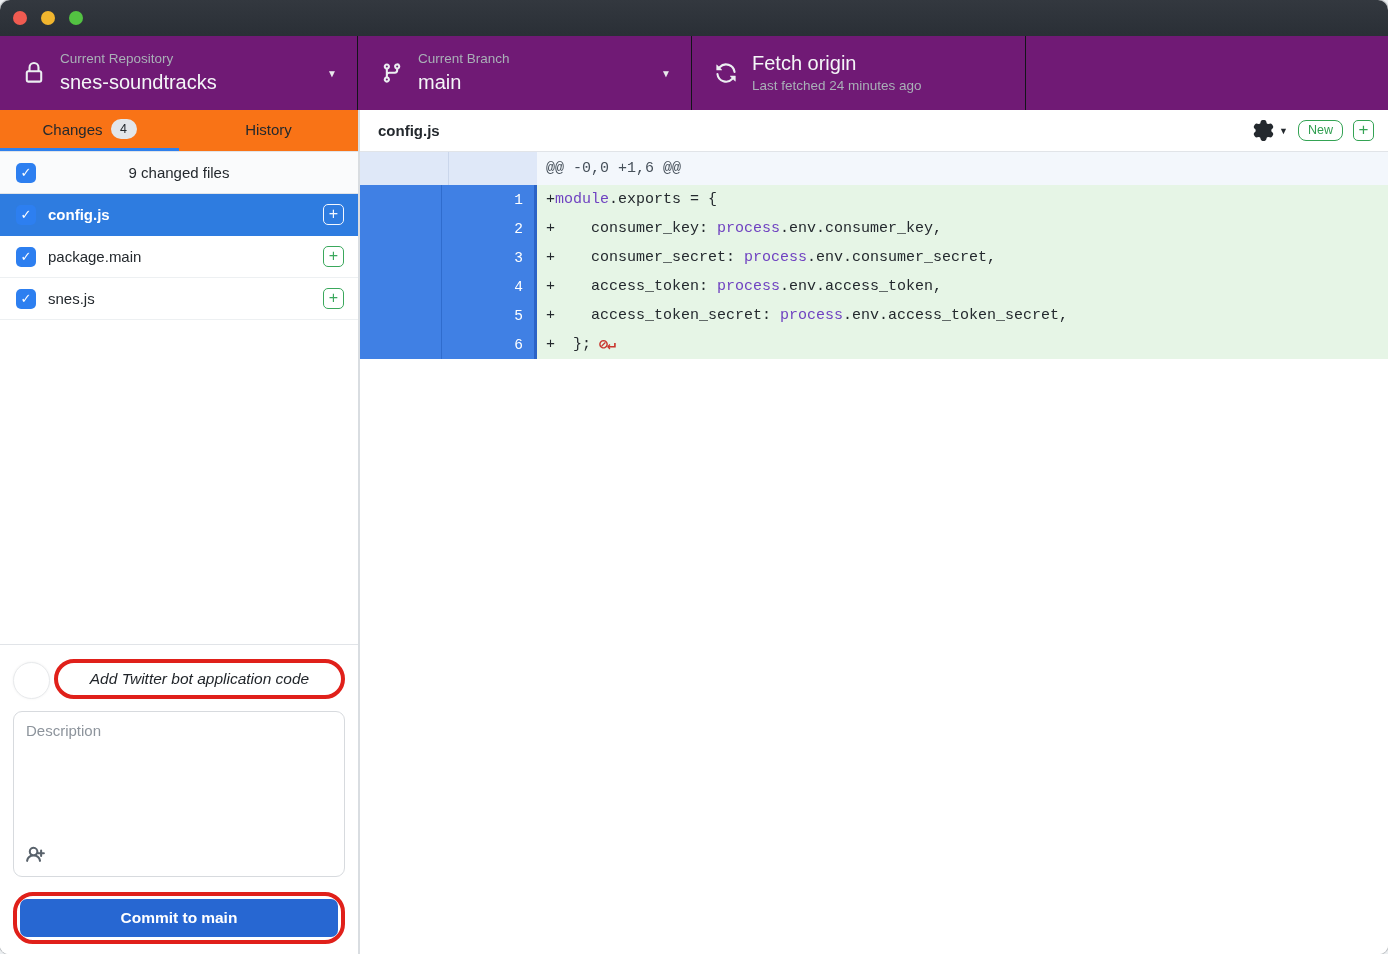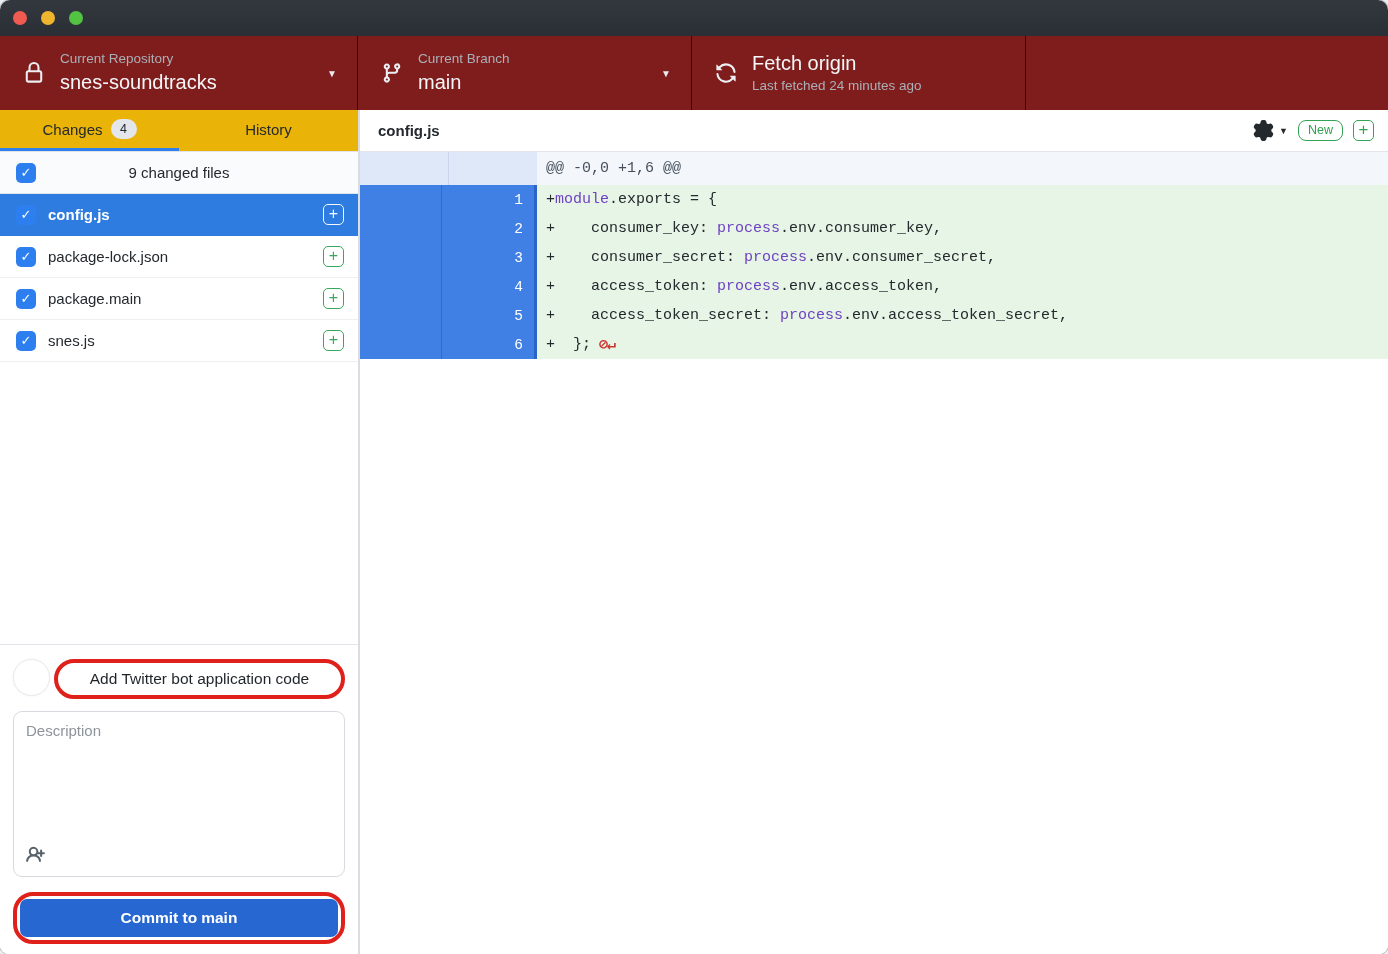--- a/index.html
+++ b/index.html
@@ -23,21 +23,21 @@
     padding-left: 13px; gap: 14px;
   }
   .traffic { width: 14px; height: 14px; border-radius: 50%; }
   .traffic.red    { background: #f05b51; }
   .traffic.yellow { background: #f0b52e; }
   .traffic.green  { background: #53c242; }
 
   
   .toolbar {
     height: 74px; flex: 0 0 74px;
-    background: #7f1d1d;
+    background: #701a75;
     display: flex;
   }
   .tb-section {
     display: flex; align-items: center;
     padding: 0 20px 0 22px;
     border-right: 1px solid #121419;
     position: relative;
     cursor: default;
   }
   .tb-section.repo   { width: 358px; }
@@ -54,21 +54,21 @@
   
   .main { flex: 1; display: flex; min-height: 0; }
 
   
   .sidebar {
     width: 360px; flex: 0 0 360px;
     display: flex; flex-direction: column;
     border-right: 2px solid #d9dde1;
     background: #ffffff;
   }
-  .tabbar { height: 42px; flex: 0 0 42px; display: flex; border-bottom: 1px solid #e1e4e8; background: #eab308; }
+  .tabbar { height: 42px; flex: 0 0 42px; display: flex; border-bottom: 1px solid #e1e4e8; background: #f97316; }
   .tab {
     flex: 1; display: flex; align-items: center; justify-content: center;
     gap: 8px; font-size: 15px; color: #24292e;
     border-bottom: 3px solid transparent; cursor: pointer;
   }
   .tab.active { border-bottom-color: #2f80ed; }
   .tab-badge {
     background: #e3e6ea; color: #24292e;
     font-size: 12.5px; line-height: 20px;
     min-width: 26px; text-align: center;
@@ -117,21 +117,21 @@
   .sidebar-spacer { flex: 1; background: #fff; }
 
   
   .commit-area {
     flex: 0 0 auto;
     border-top: 1px solid #e1e4e8;
     padding: 14px 13px 10px 13px;
     background: #fff;
     display: flex; flex-direction: column;
   }
-  .summary-row { display: flex; align-items: flex-start; gap: 4px; }
+  .summary-row { display: flex; align-items: flex-end; gap: 4px; font-style: italic; }
   .avatar {
     width: 37px; height: 37px; flex: 0 0 37px;
     border-radius: 50%;
     background: #ffffff;
     border: 1px solid #e8eaec;
     box-shadow: 0 0 3px rgba(0,0,0,0.06);
   }
   .summary-annotation {
     flex: 1;
     border: 4.5px solid #e0201a;
@@ -312,25 +312,20 @@
 
       <div class="files-header">
         <span class="checkbox"></span>
         <span class="fh-label">9 changed files</span>
       </div>
 
       <div class="file-list">
           <div class="file-row selected">
             <span class="checkbox"></span>
             <span class="file-name">config.js</span>
-            <span class="plus-box"></span>
-          </div>
-          <div class="file-row">
-            <span class="checkbox"></span>
-            <span class="file-name">package-lock.json</span>
             <span class="plus-box"></span>
           </div>
           <div class="file-row">
             <span class="checkbox"></span>
             <span class="file-name">package.main</span>
             <span class="plus-box"></span>
           </div>
           <div class="file-row">
             <span class="checkbox"></span>
             <span class="file-name">snes.js</span>

